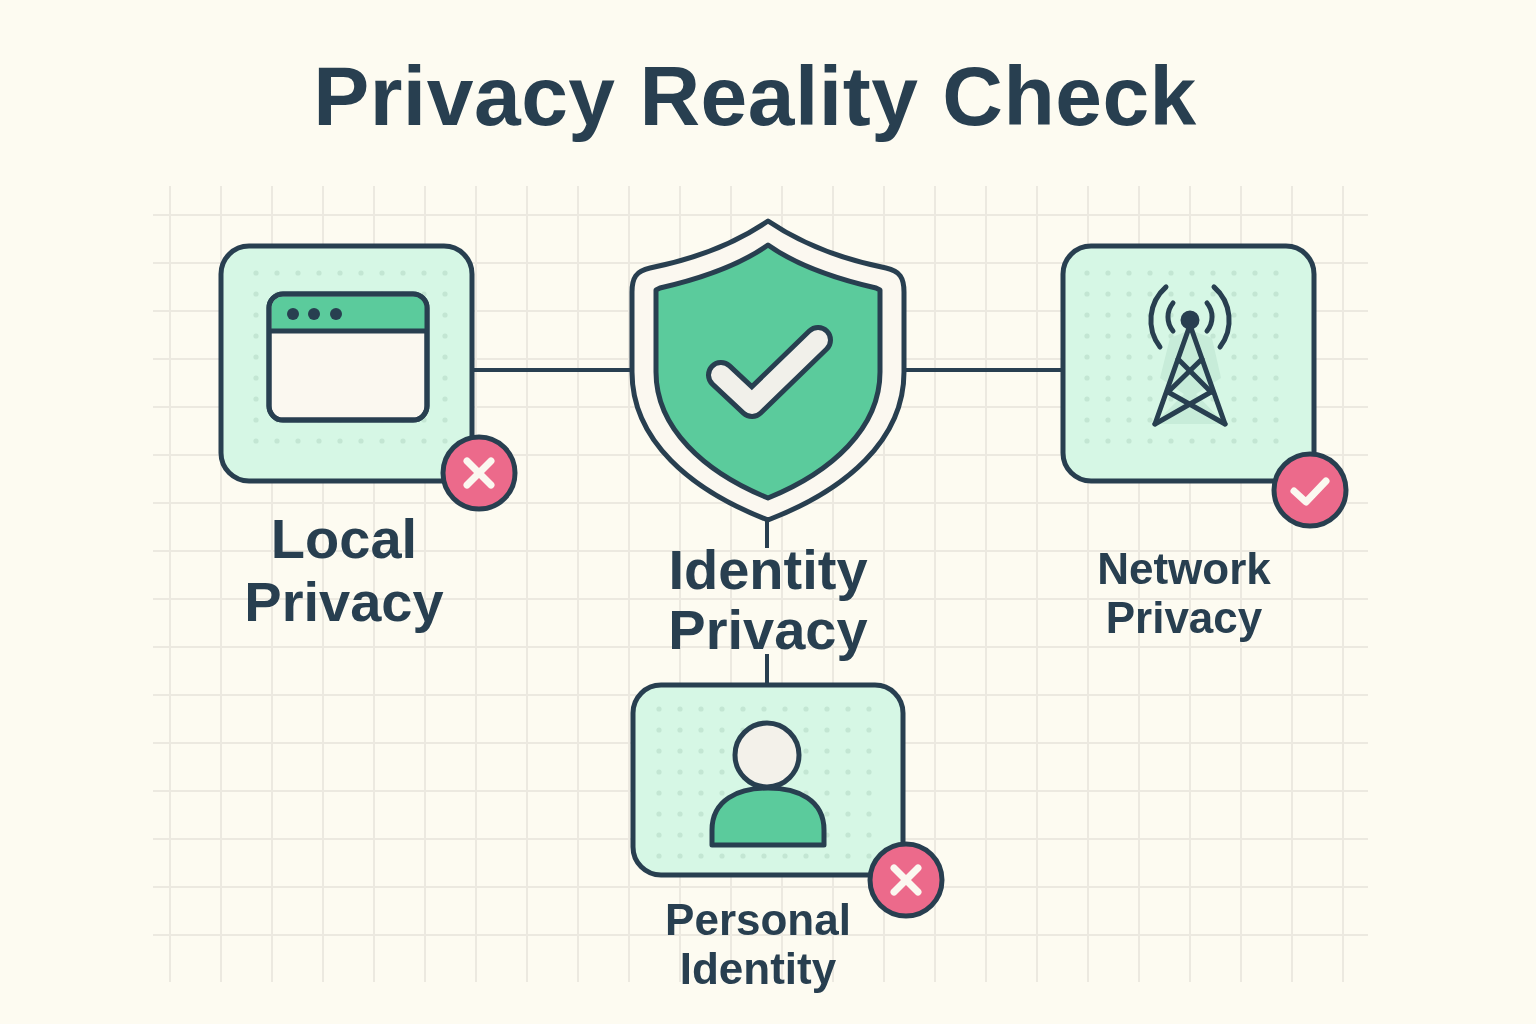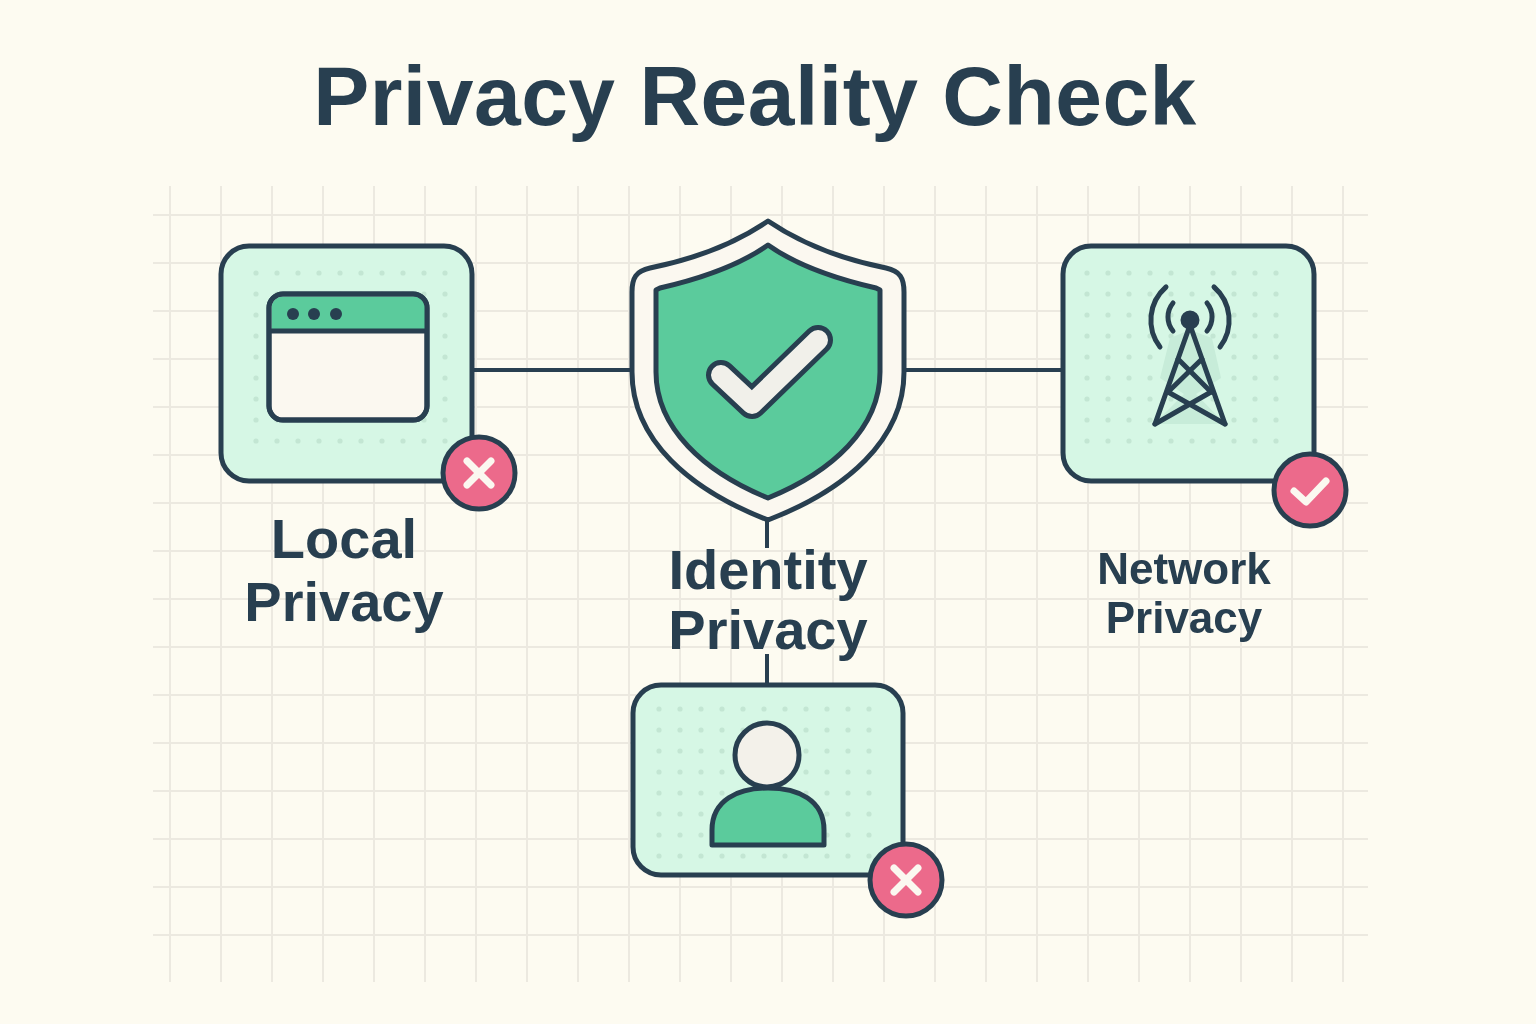--- a/index.html
+++ b/index.html
@@ -429,13 +429,17 @@
   <div class="label" style="left:608px; top:540px; width:320px; font-size:56px; line-height:1.07; background:transparent;">
     <span>Identity</span>
     <span>Privacy</span>
   </div>
 
   <div class="label" style="left:1068px; top:508px; width:232px; font-size:44px;margin-top:36px;">
     <span>Network</span>
     <span>Privacy</span>
   </div>
 
+  <div class="label" style="left:640px; top:895px; width:236px; font-size:44px;">
+    <span>Personal</span>
+    <span>Identity</span>
+  </div>
 </div>
 
 </body></html>

